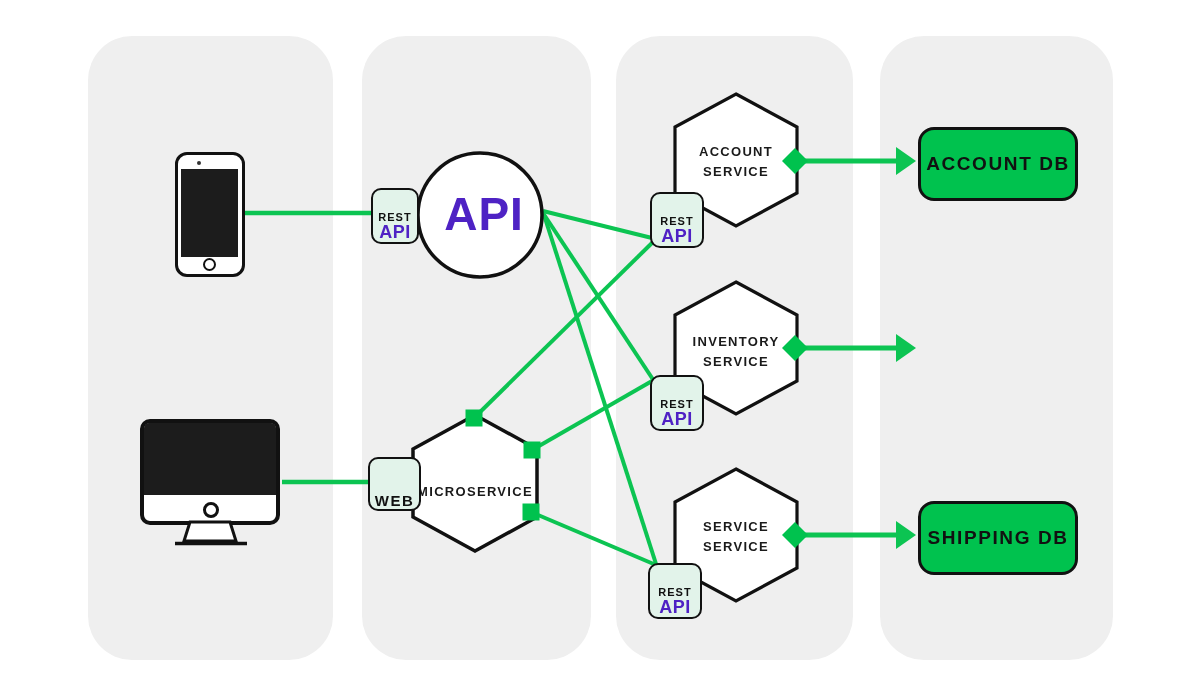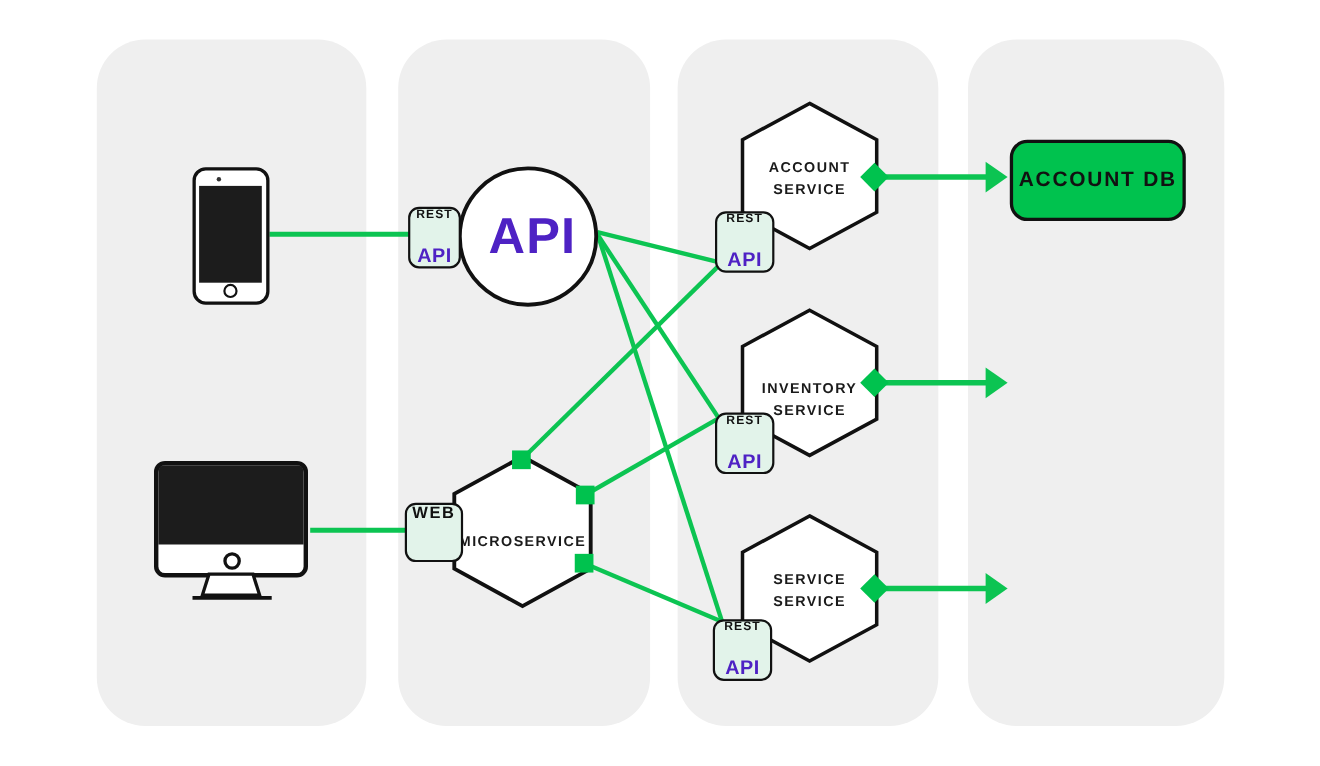--- a/index.html
+++ b/index.html
@@ -3,21 +3,21 @@
 <meta charset="utf-8">
 <style>
   html,body{margin:0;padding:0;background:#ffffff;font-family:"Liberation Sans",sans-serif;}
   .stage{position:relative;width:1200px;height:696px;background:#ffffff;overflow:hidden;}
   .panel{position:absolute;top:36px;height:624px;background:#efefef;border-radius:44px;z-index:0;}
   #wires{position:absolute;left:0;top:0;z-index:1;}
   .ov{position:absolute;z-index:2;}
 
   
   .badge{position:absolute;z-index:3;background:#e2f3ea;border:2.5px solid #111;border-radius:10px;
-         display:flex;flex-direction:column;align-items:center;justify-content:space-between;line-height:1.05;}
+         display:flex;flex-direction:column;align-items:center;justify-content:flex-end;line-height:1.05;}
   .badge .b1{font-size:11px;font-weight:bold;color:#111;letter-spacing:1px;}
   .badge .b2{font-size:18px;font-weight:bold;color:#4e22c4;letter-spacing:.5px;}
   .badge .bweb{font-size:15px;font-weight:bold;color:#111;letter-spacing:1.5px;}
 
   
   .hexlabel{position:absolute;z-index:2;width:140px;text-align:center;font-size:13px;font-weight:bold;
             color:#1a1a1a;letter-spacing:1.3px;line-height:1.5;}
   .apitext{position:absolute;z-index:2;width:140px;text-align:center;font-size:46px;font-weight:800;
            color:#4e22c4;letter-spacing:1px;}
 
@@ -116,31 +116,32 @@
   <div class="hexlabel" style="left:666px;top:142px;">
     <div>ACCOUNT</div>
     <div>SERVICE</div>
   </div>
   <div class="badge" style="left:650px;top:192px;width:50px;height:52px;">
     <span class="b1">REST</span>
     <span class="b2">API</span>
   </div>
   <div class="dbbox" style="left:918px;top:127px;">ACCOUNT DB</div>
 
-  <div class="hexlabel" style="left:666px;top:343px;">
+  <div class="hexlabel" style="left:666px;top:332px;">
     <div>INVENTORY</div>
     <div>SERVICE</div>
   </div>
   <div class="badge" style="left:650px;top:375px;width:50px;height:52px;">
     <span class="b1">REST</span>
     <span class="b2">API</span>
   </div>
 
   <div class="hexlabel" style="left:666px;top:517px;">
     <div>SERVICE</div>
     <div>SERVICE</div>
   </div>
   <div class="badge" style="left:648px;top:563px;width:50px;height:52px;">
     <span class="b1">REST</span>
     <span class="b2">API</span>
   </div>
+  <div class="dbbox" style="left:918px;top:501px;">SHIPPING DB</div>
 
 </div>
 
 </body></html>

